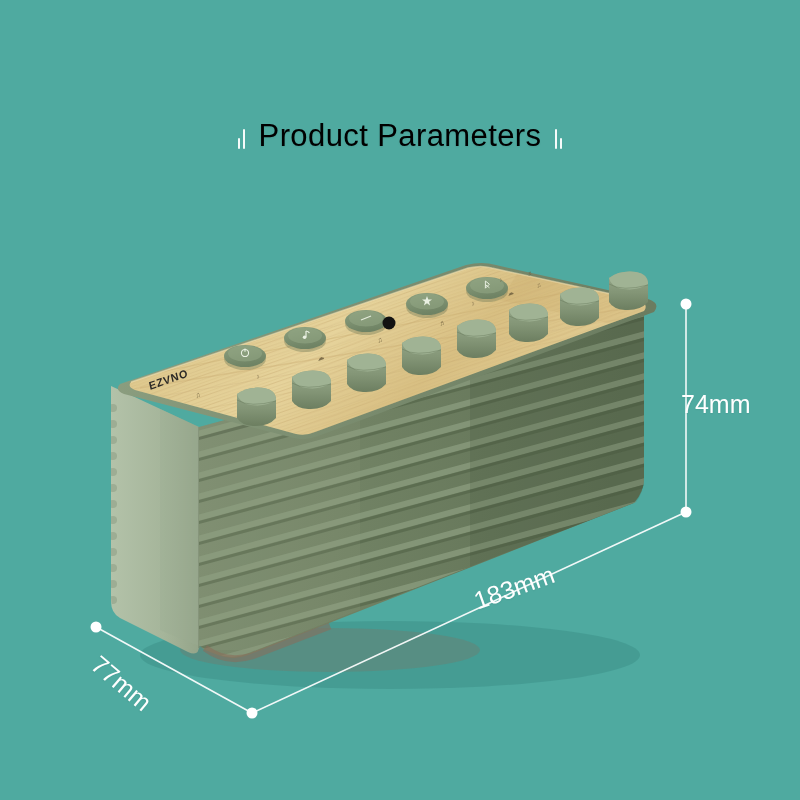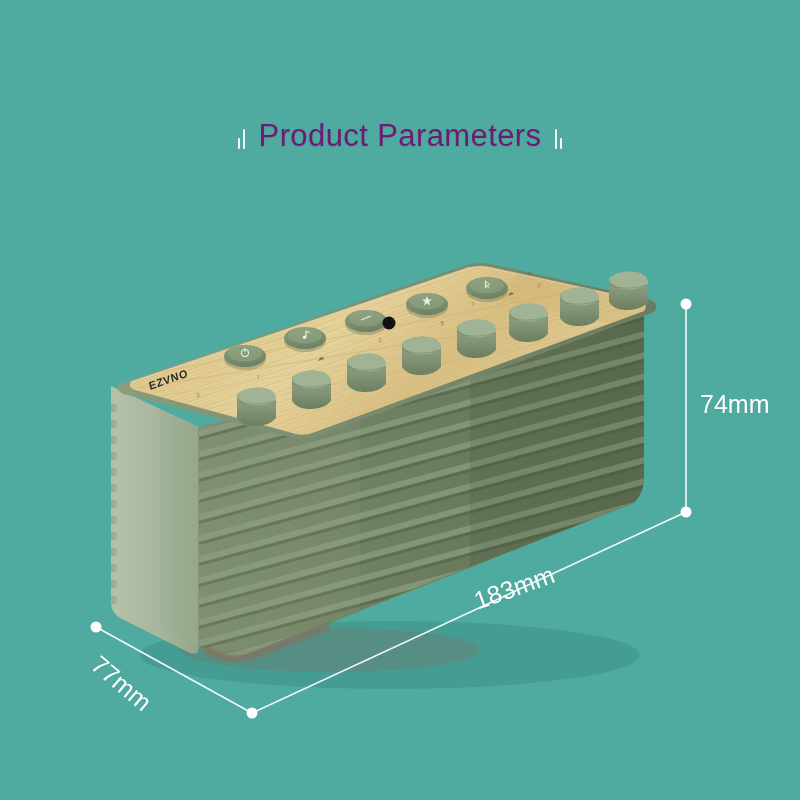--- a/index.html
+++ b/index.html
@@ -27,21 +27,21 @@
     top: 118px;
     left: 0;
     width: 800px;
     text-align: center;
     display: flex;
     align-items: center;
     justify-content: center;
     gap: 14px;
   }
   .title-text {
-    color: #701a75;
+    color: #000000;
     font-size: 31px;
     font-weight: 500;
     letter-spacing: 0.4px;
     white-space: nowrap;
     text-shadow: 0 1px 2px rgba(0,0,0,0.07);
   }
   .tick-group {
     display: flex;
     align-items: flex-end;
     gap: 3px;
@@ -74,21 +74,21 @@
     fill: #FFFFFF;
   }
   .dim-label {
     position: absolute;
     color: #FFFFFF;
     font-size: 25px;
     font-weight: 400;
     white-space: nowrap;
     text-shadow: 0 1px 2px rgba(0,0,0,0.06);
   }
-  #label-74 { left: 700px; top: 390px; }
+  #label-74 { left: 681px; top: 390px; }
   #label-183 {
     left: 470px; top: 588px;
     transform: rotate(-19.5deg);
     transform-origin: left top;
   }
   #label-77 {
     left: 104px; top: 650px;
     transform: rotate(40deg);
     transform-origin: left top;
   }

